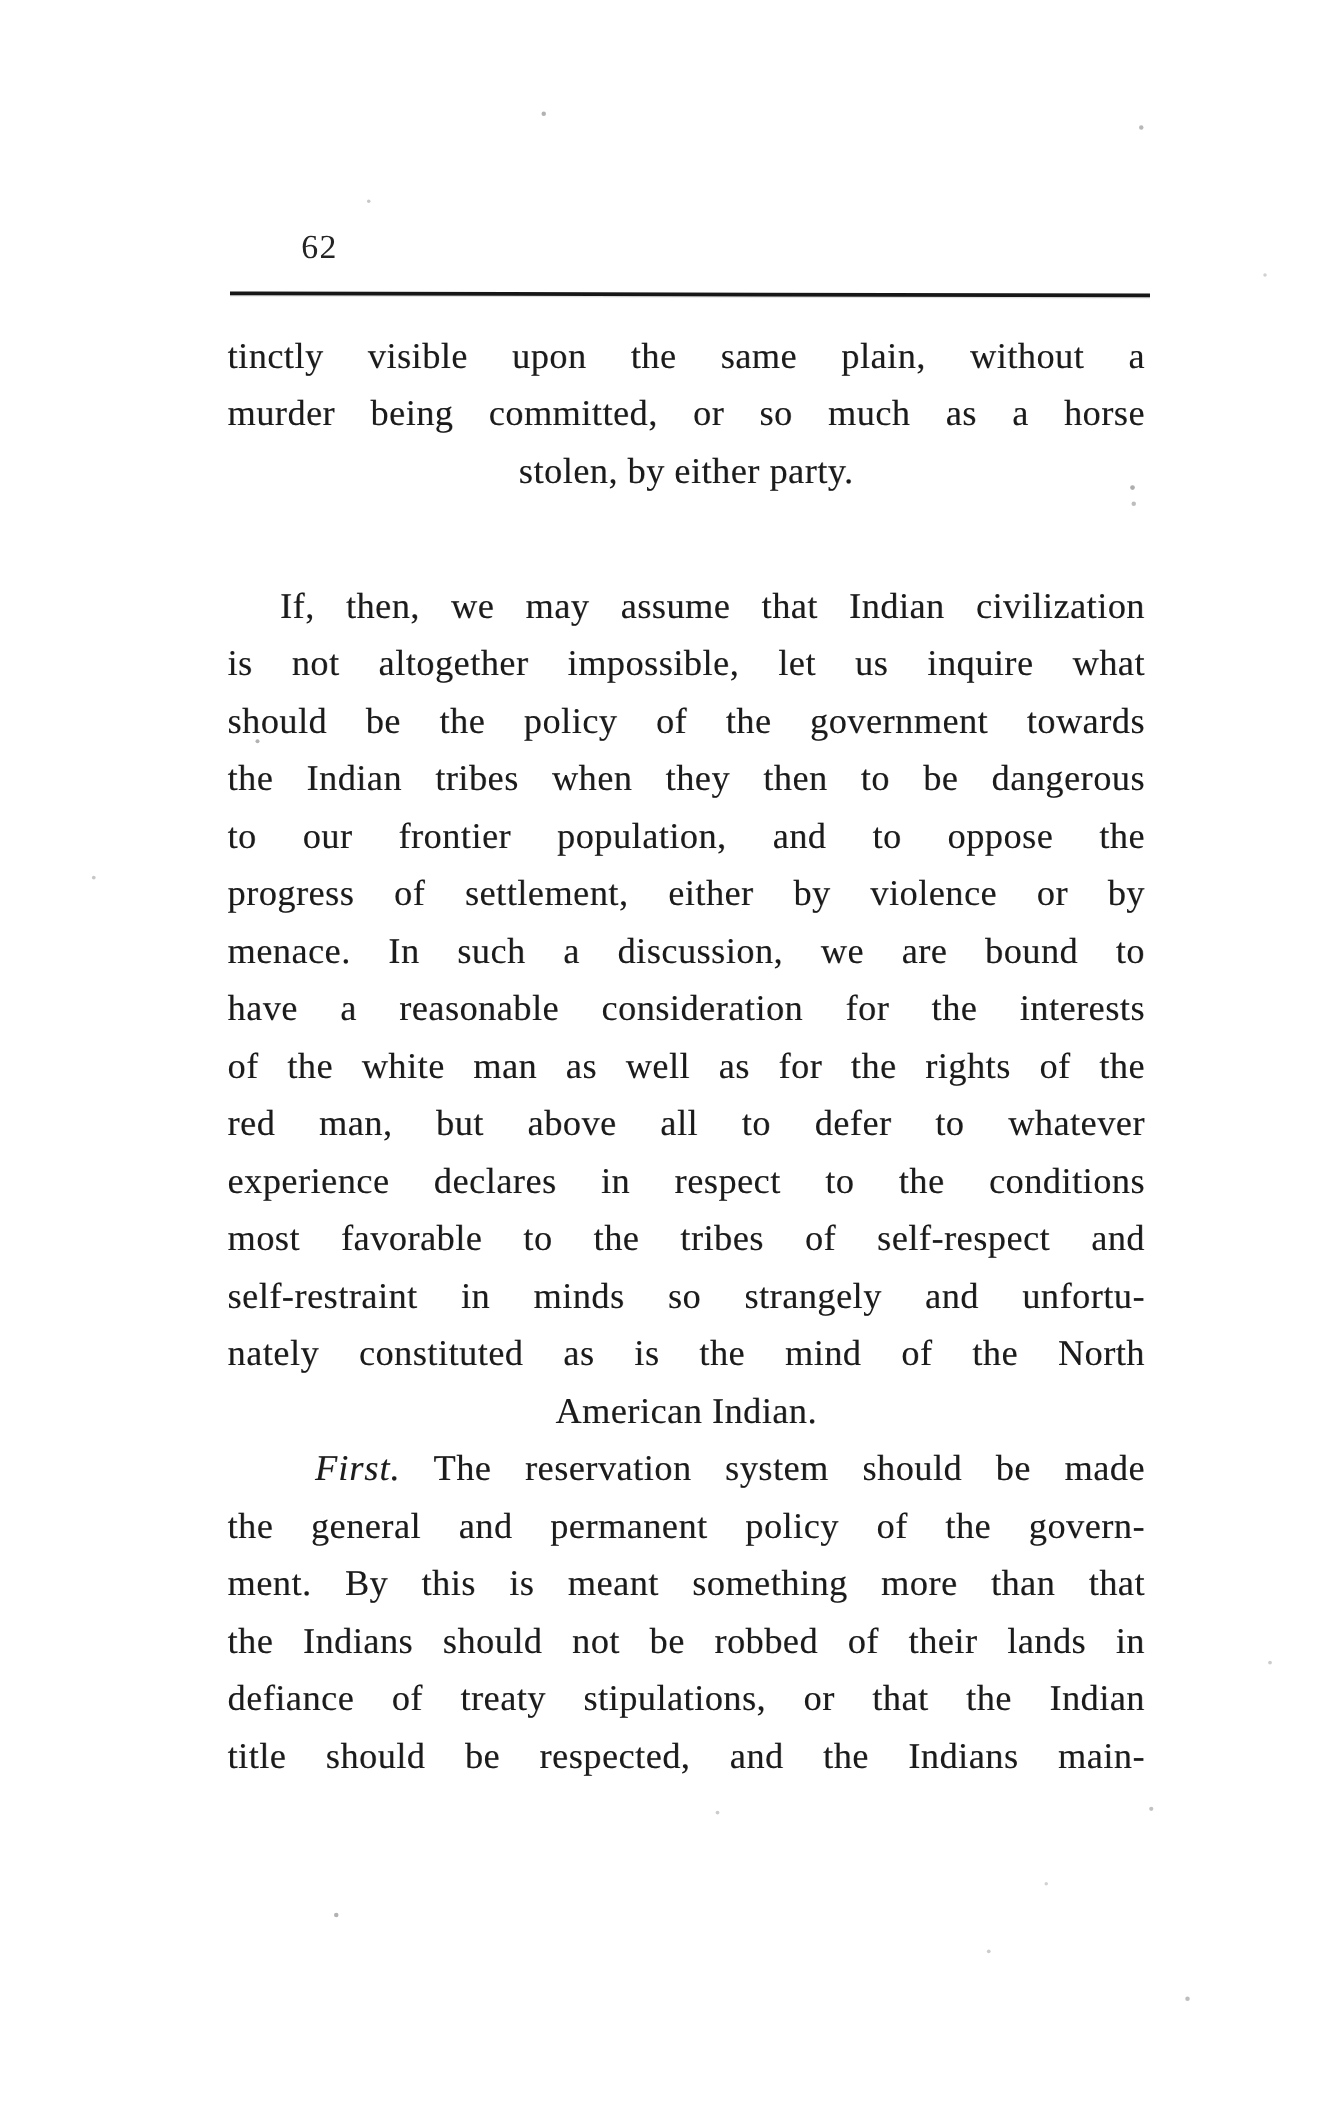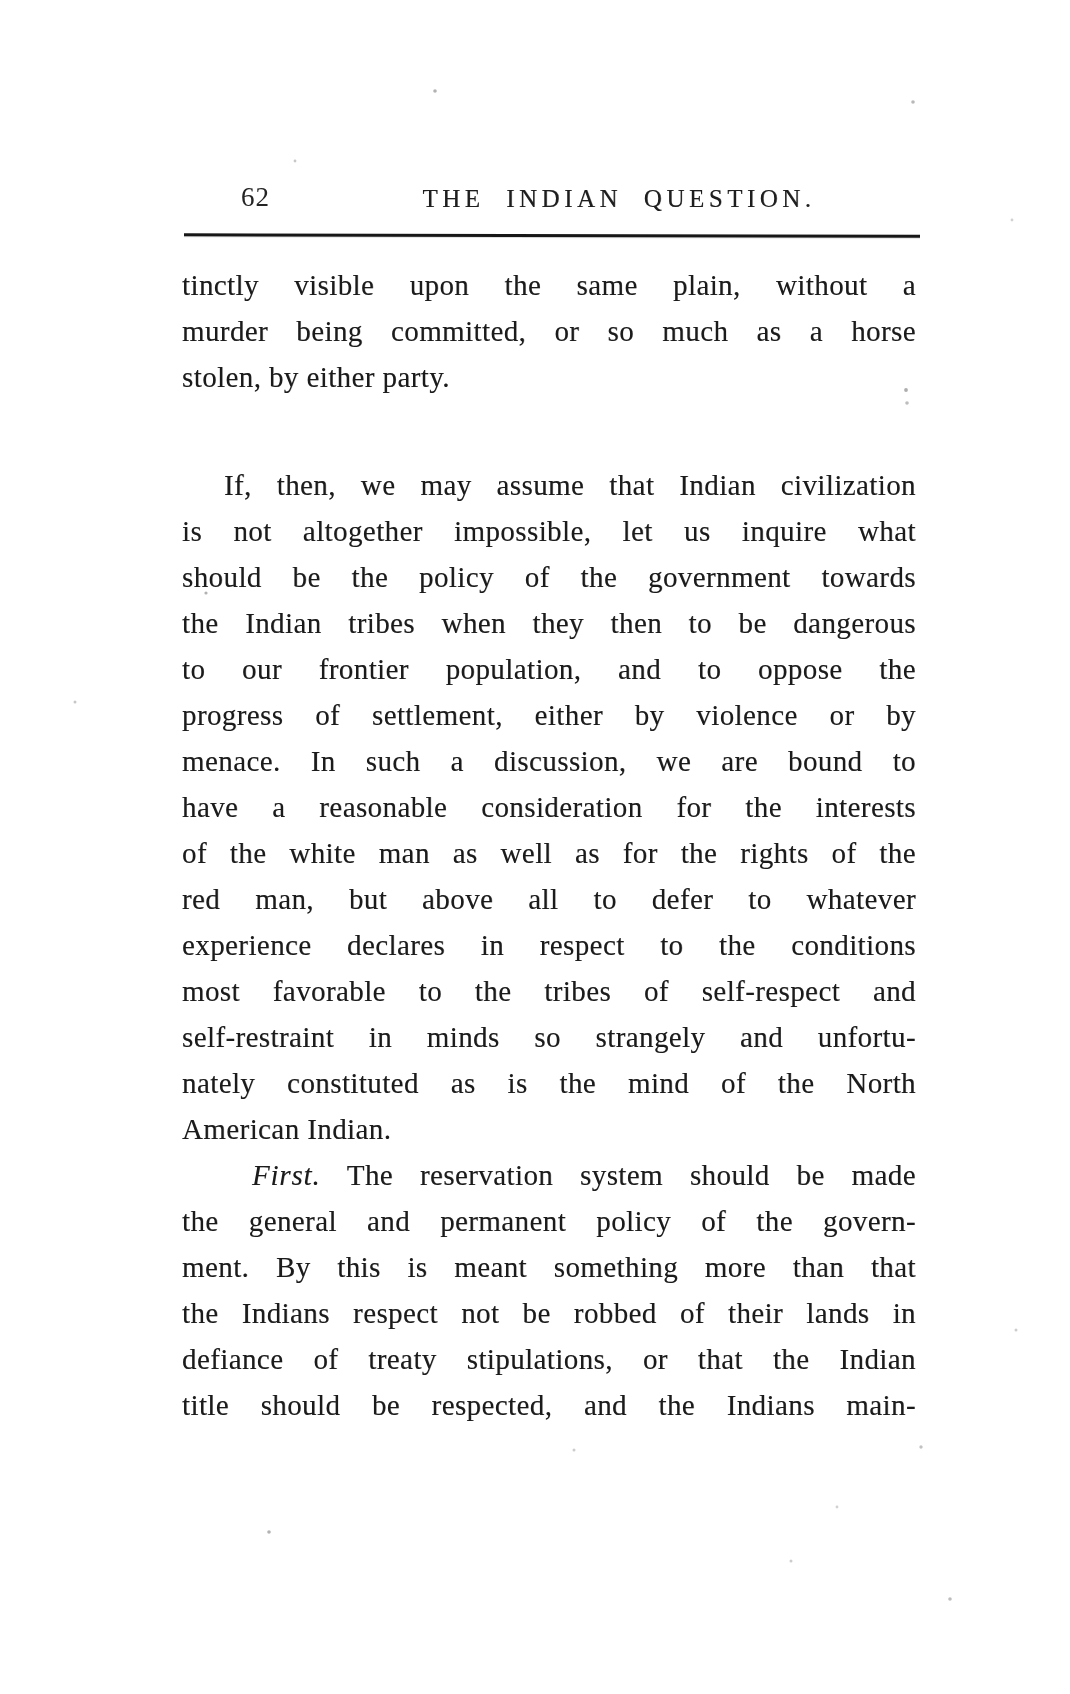--- a/index.html
+++ b/index.html
@@ -64,21 +64,21 @@
     letter-spacing: 0.4px;
     color: #1b1b1b;
     text-shadow: 0.35px 0.35px 0 rgba(25,25,25,0.4);
   }
   .paragraph { }
   .paragraph.gap-before { margin-top: 62px; }
   .line {
     height: 46px;
     line-height: 46px;
     overflow: hidden;
-    text-align: left;
+    text-align: center;
   }
   .line.just {
     text-align: justify;
     text-align-last: justify;
   }
   .line.just::after {
     content: "";
     display: inline-block;
     width: 100%;
   }
@@ -109,21 +109,20 @@
       949px 1598px 0 0.8px rgba(0,0,0,0.26),
       836px 1506px 0 0.4px rgba(0,0,0,0.18);
   }
 </style>
 </head>
 <body>
 
 <div class="page">
   <header class="running-head">
     <span class="page-number">62</span>
-    <span class="header-title">THE INDIAN QUESTION.</span>
   </header>
 
   <div class="rule"></div>
 
   <main class="body-text" id="body-text">
       <div class="paragraph">
         <div class="line just">tinctly visible upon the same plain, without a</div>
         <div class="line just">murder being committed, or so much as a horse</div>
         <div class="line">stolen, by either party.</div>
       </div>
@@ -141,20 +140,20 @@
         <div class="line just">experience declares in respect to the conditions</div>
         <div class="line just">most favorable to the tribes of self-respect and</div>
         <div class="line just">self-restraint in minds so strangely and unfortu-</div>
         <div class="line just">nately constituted as is the mind of the North</div>
         <div class="line">American Indian.</div>
       </div>
       <div class="paragraph">
         <div class="line just indent"><i>First.</i> The reservation system should be made</div>
         <div class="line just">the general and permanent policy of the govern-</div>
         <div class="line just">ment. By this is meant something more than that</div>
-        <div class="line just">the Indians respect not be robbed of their lands in</div>
+        <div class="line just">the Indians should not be robbed of their lands in</div>
         <div class="line just">defiance of treaty stipulations, or that the Indian</div>
         <div class="line just">title should be respected, and the Indians main-</div>
       </div>
     </main>
 
   <div class="specks"></div>
 </div>
 
 </body></html>

